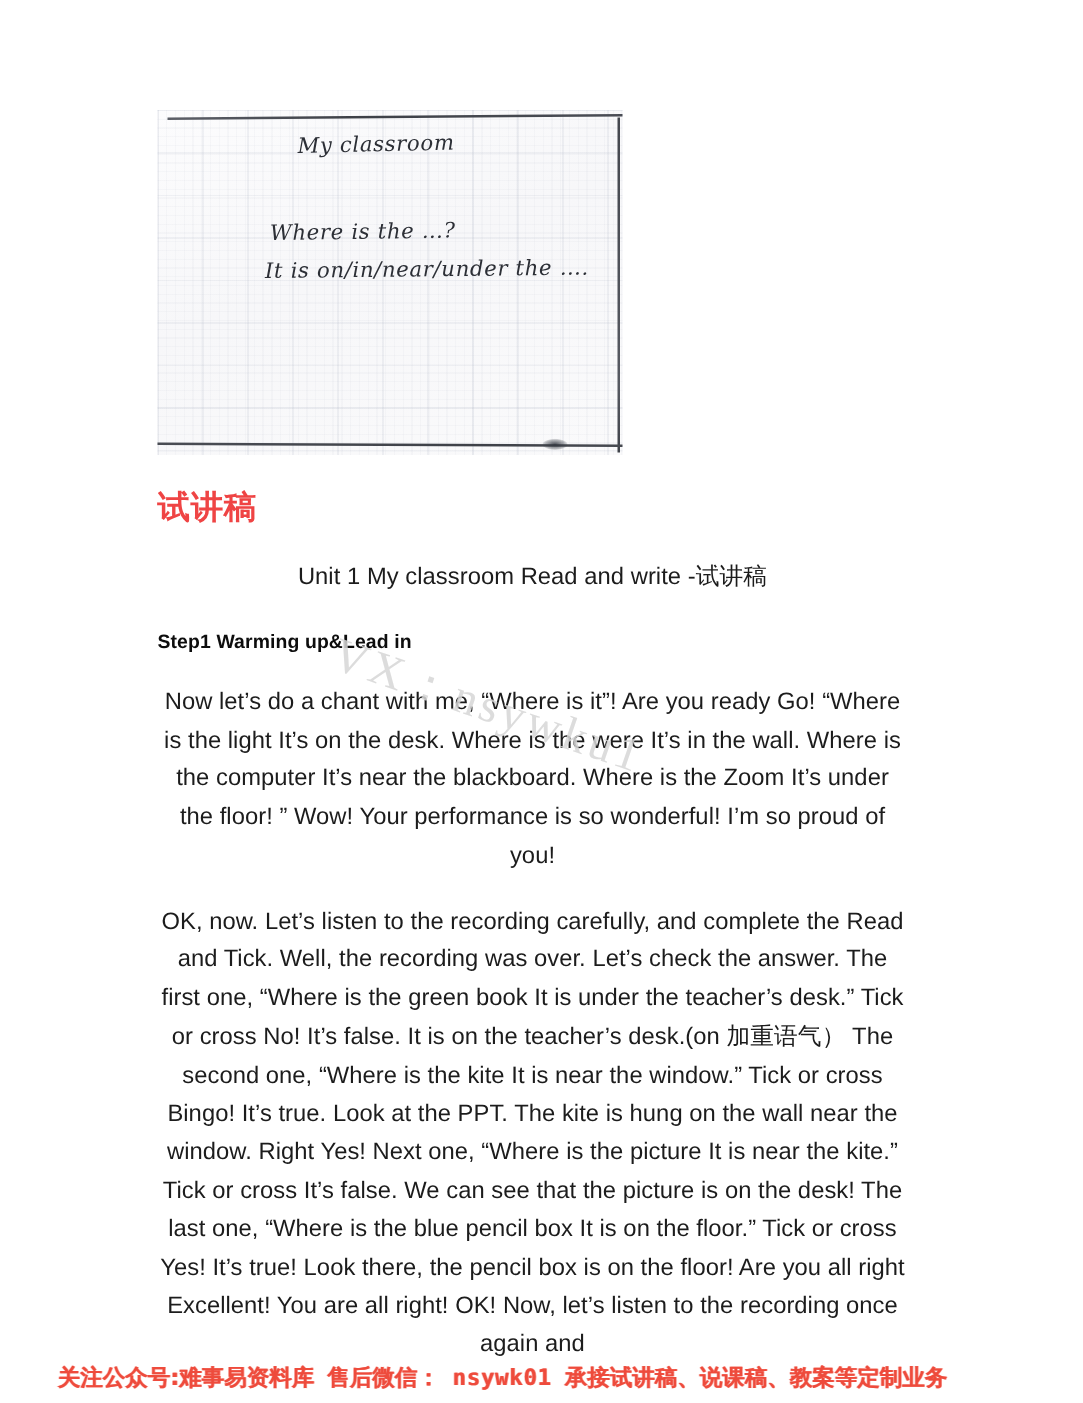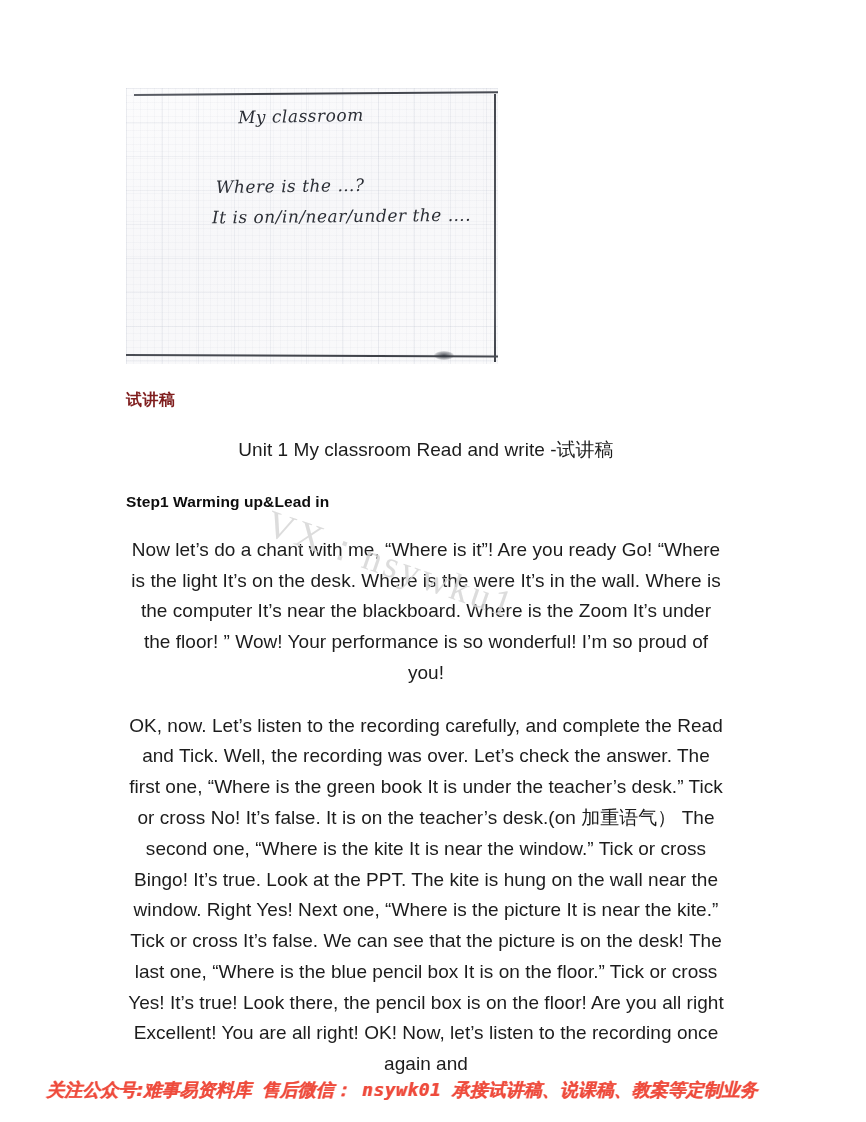--- a/index.html
+++ b/index.html
@@ -121,26 +121,26 @@
   }
   .hand-l2 {
     left: 86px;
     top: 118px;
     font-size: 17px;
     transform: rotate(-0.6deg);
   }
 
   
   h1.doc-title {
-    font-size: 16px;
+    font-size: 26px;
     font-weight: bold;
     margin: 26px 0 0 0;
     line-height: 1.2;
     letter-spacing: 0.5px;
-    color: #7f1d1d;
+    color: #ef4444;
   }
   h2.step-title {
     font-size: 15.5px;
     font-weight: bold;
     margin: 26px 0 0 0;
     line-height: 1.35;
     color: #0d0d0d;
     letter-spacing: 0.1px;
   }
   p.body {
@@ -168,25 +168,24 @@
     transform: rotate(19deg);
     transform-origin: left top;
     opacity: 0.85;
     pointer-events: none;
   }
 
   
   .footer {
     position: absolute;
     left: 0;
-    bottom: 20px;
+    bottom: 8px;
     width: 804px;
     text-align: center;
     white-space: nowrap;
-    font-style: italic;
   }
   .footer-text {
     display: inline-block;
     font-family: "DejaVu Sans", sans-serif;
     font-weight: bold;
     font-size: 18px;
     color: #ee4b3c;
     letter-spacing: 0px;
     text-shadow: 0.6px 0 0 rgba(238,75,60,0.55), -0.6px 0 0 rgba(238,75,60,0.35);
   }

